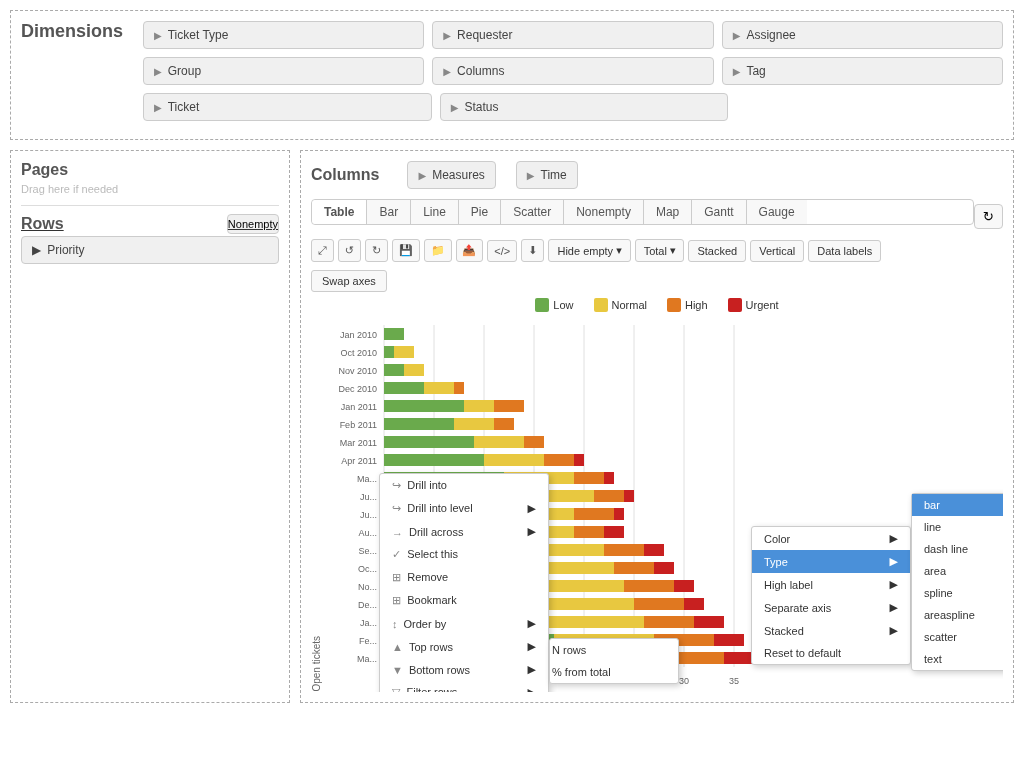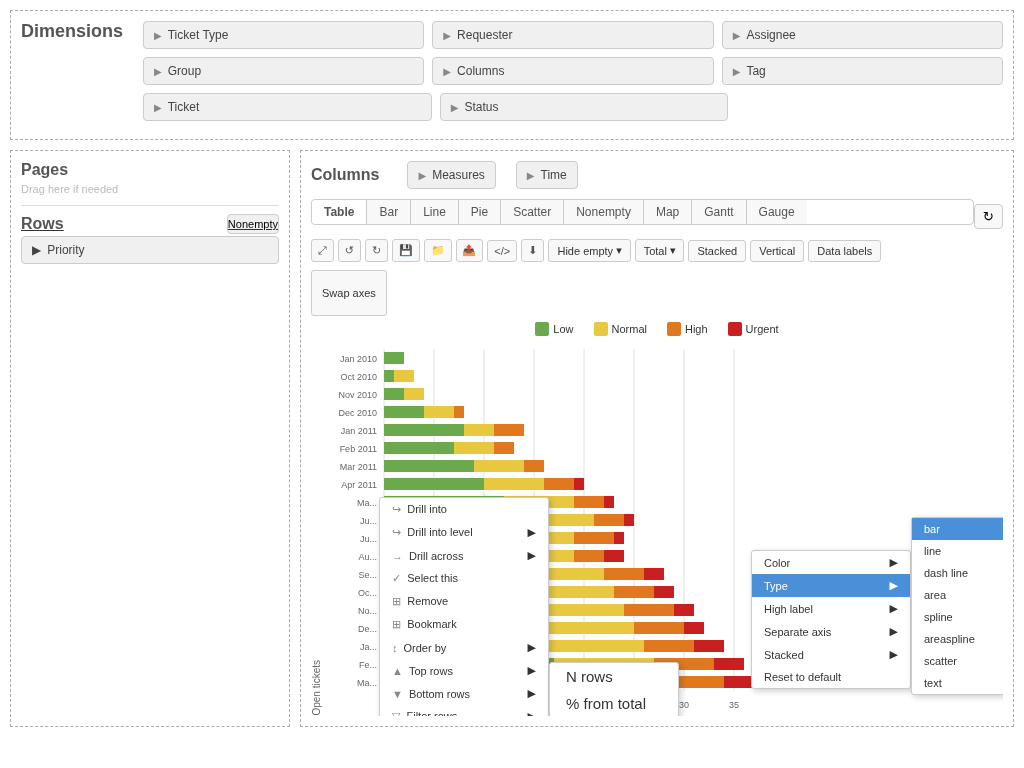--- a/index.html
+++ b/index.html
@@ -39,35 +39,35 @@
     .chart-tab:last-child { border-right: none; }
     .chart-tab:first-child { border-radius: 4px 0 0 4px; }
     .chart-tab.active { background: #fff; font-weight: bold; }
     .refresh-btn { margin-left: auto; background: #f8f8f8; border: 1px solid #ccc; border-radius: 4px; padding: 4px 8px; cursor: pointer; }
     
     
     .toolbar { display: flex; align-items: center; gap: 4px; margin-bottom: 8px; flex-wrap: wrap; }
     .toolbar-btn { background: #f8f8f8; border: 1px solid #ccc; border-radius: 3px; padding: 4px 6px; cursor: pointer; font-size: 11px; color: #555; }
     .toolbar-btn-text { background: #f8f8f8; border: 1px solid #ccc; border-radius: 3px; padding: 4px 8px; cursor: pointer; font-size: 11px; color: #333; }
     .toolbar-dropdown { background: #f8f8f8; border: 1px solid #ccc; border-radius: 3px; padding: 4px 8px; cursor: pointer; font-size: 11px; color: #333; display: flex; align-items: center; gap: 3px; }
-    .swap-axes-btn { background: #f8f8f8; border: 1px solid #ccc; border-radius: 3px; padding: 16px 10px; cursor: pointer; font-size: 11px; color: #333; }
+    .swap-axes-btn { background: #f8f8f8; border: 1px solid #ccc; border-radius: 3px; padding: 4px 10px; cursor: pointer; font-size: 11px; color: #333; }
     
     
     .legend { display: flex; justify-content: center; gap: 20px; margin-bottom: 8px; }
     .legend-item { display: flex; align-items: center; gap: 4px; font-size: 11px; }
     .legend-color { width: 14px; height: 14px; border-radius: 2px; }
     
     
     .context-menu { position: absolute; background: #fff; border: 1px solid #ccc; border-radius: 3px; box-shadow: 2px 2px 6px rgba(0,0,0,0.2); z-index: 100; min-width: 160px; }
     .context-menu-item { padding: 5px 12px; cursor: pointer; font-size: 11px; color: #333; display: flex; align-items: center; justify-content: space-between; }
     .context-menu-item .item-icon { margin-right: 6px; font-size: 11px; color: #888; }
     .context-menu-item.highlighted { background: #4a90d9; color: #fff; }
     
     .submenu { position: absolute; background: #fff; border: 1px solid #ccc; border-radius: 3px; box-shadow: 2px 2px 6px rgba(0,0,0,0.2); z-index: 200; min-width: 120px; }
-    .submenu-item { padding: 5px 16px; cursor: pointer; font-size: 15px; color: #333; }
+    .submenu-item { padding: 5px 2px; cursor: pointer; font-size: 11px; color: #333; }
     
     .type-menu { position: absolute; background: #fff; border: 1px solid #ccc; border-radius: 3px; box-shadow: 2px 2px 6px rgba(0,0,0,0.2); z-index: 300; min-width: 100px; }
     .type-menu-item { padding: 5px 12px; cursor: pointer; font-size: 11px; color: #333; }
     .type-menu-item.highlighted { background: #4a90d9; color: #fff; }
     
     .chart-wrapper { position: relative; overflow: hidden; }
     
     .dim-row { display: flex; gap: 8px; margin-bottom: 8px; }
     .dim-row .dim-btn { flex: 1; }
     

